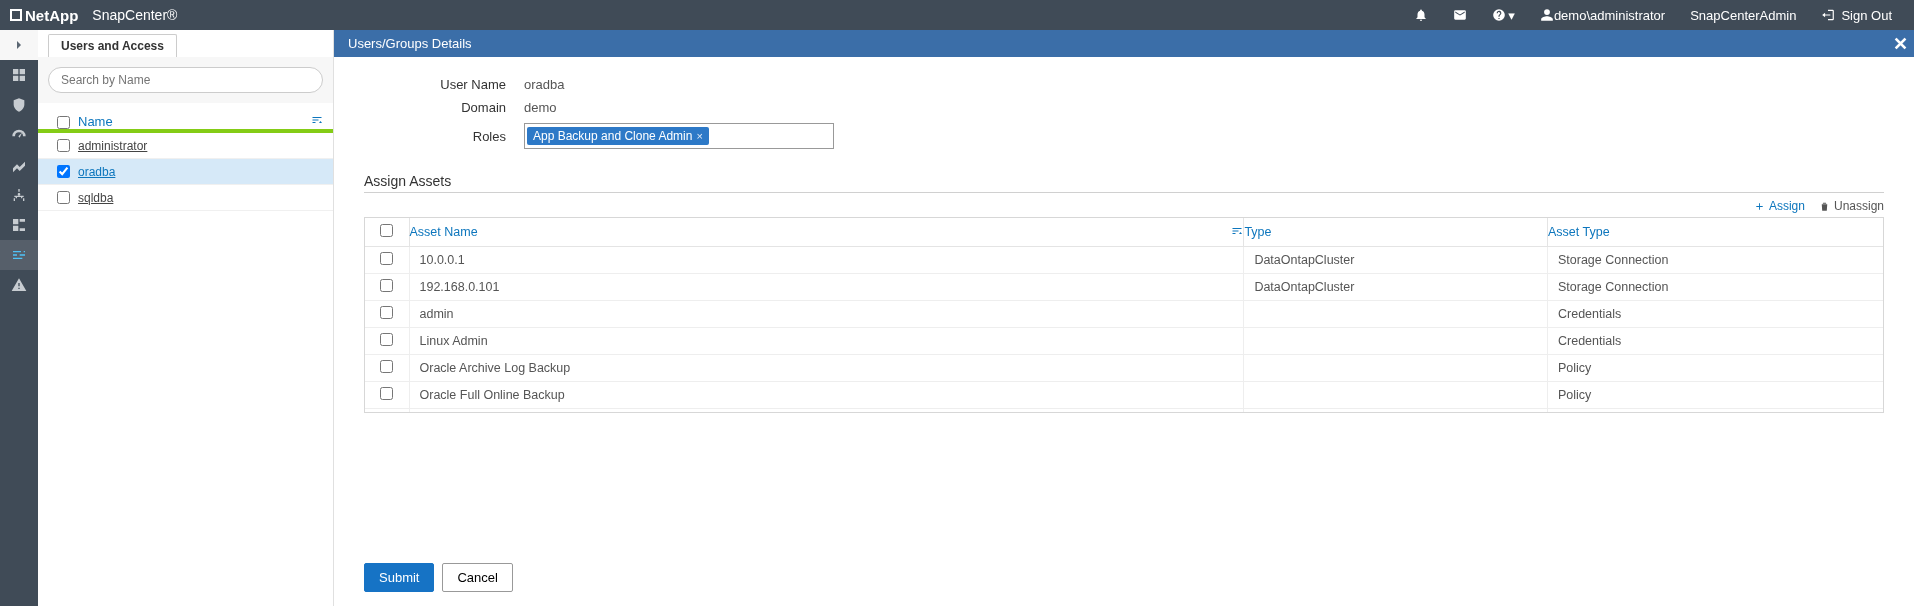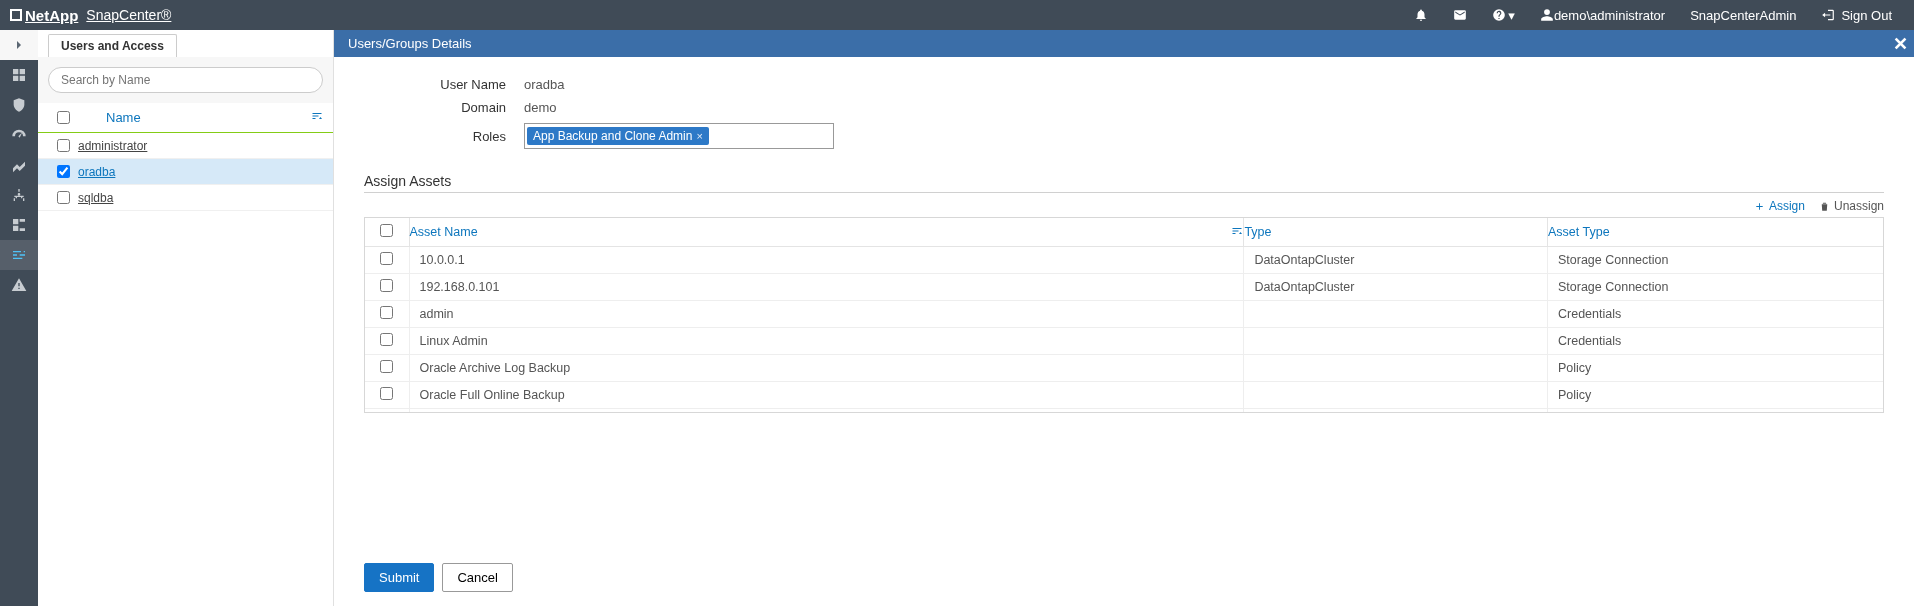--- a/index.html
+++ b/index.html
@@ -1,20 +1,20 @@
 <!DOCTYPE html>
 <html><head>
 <meta charset="utf-8">
 <style>
 * { box-sizing: border-box; margin: 0; padding: 0; }
 body { font-family: "Segoe UI", Tahoma, sans-serif; font-size: 13px; color: #333; background: #fff; overflow: hidden; }
 
 
 .topbar { background: #404b57; color: #fff; height: 30px; display: flex; align-items: center; padding: 0 10px; }
-.topbar .brand { display: flex; align-items: flex-start; gap: 8px; font-size: 14px; text-decoration: underline; }
+.topbar .brand { display: flex; align-items: flex-start; gap: 14px; font-size: 14px; }
 .topbar .brand .n-logo { font-weight: bold; font-size: 15px; display:flex; align-items:center; gap:3px;}
 .topbar .brand .product { font-weight: normal; }
 .topbar .spacer { flex: 1; }
 .topbar .tb-item { padding: 0 12px; height: 30px; display: flex; align-items: center; cursor: pointer; border-left:1px solid #50596400;}
 .topbar svg { width: 14px; height: 14px; fill: #fff; }
 
 
 .layout { display: flex; height: calc(100vh - 30px); }
 .rail { width: 38px; background: #404b57; display: flex; flex-direction: column; }
 .rail .rail-item { width: 38px; height: 30px; display: flex; align-items: center; justify-content: center; cursor: pointer; }
@@ -23,21 +23,21 @@
 .rail .rail-item svg { width: 16px; height: 16px; fill: #c7ccd1; }
 .rail .rail-item.active { background:#565f6a; }
 .rail .rail-item.active svg { fill:#4fc3f7; }
 
 
 .users-panel { width: 296px; border-right: 1px solid #e0e0e0; display: flex; flex-direction: column; background:#fff;}
 .users-panel .tab-hdr { background: #fff; height: 27px; display:flex; align-items:flex-end; padding-left:10px;}
 .users-panel .tab { background: #fff; border:1px solid #ccc; border-bottom:none; padding:4px 12px; font-weight:bold; font-size:12px; border-radius:2px 2px 0 0;}
 .users-panel .search-wrap { background: #f7f7f7; padding: 10px; }
 .users-panel .search-wrap input { width: 100%; height: 26px; border:1px solid #ccc; border-radius: 13px; padding: 0 12px; font-size:12px; outline:none;}
-.users-panel .list-hdr { display:flex; align-items:center; height:30px; border-bottom:1px solid #84cc16; padding:0 10px; color:#0d76bd; font-size:13px;gap:28px;}
+.users-panel .list-hdr { display:flex; align-items:flex-end; height:30px; border-bottom:4px solid #84cc16; padding:0 10px; color:#0d76bd; font-size:13px;}
 .users-panel .list-hdr .chk { width:30px; display:flex; justify-content:center;}
 .users-panel .list-hdr .name { flex:1; cursor:pointer;}
 .users-panel .sort-ico svg{ width:12px; height:12px; fill:#0d76bd;}
 .users-panel .row { display:flex; align-items:center; height:26px; padding:0 10px; border-bottom:1px solid #f0f0f0; font-size:12px;}
 .users-panel .row .chk { width:30px; display:flex; justify-content:center;}
 .users-panel .row a { color:#444; text-decoration: underline; cursor:pointer;}
 .users-panel .row.selected { background:#d6e9f8; }
 .users-panel .row.selected a { color:#0d76bd;}
 
 input[type=checkbox]{ width:13px; height:13px; }

